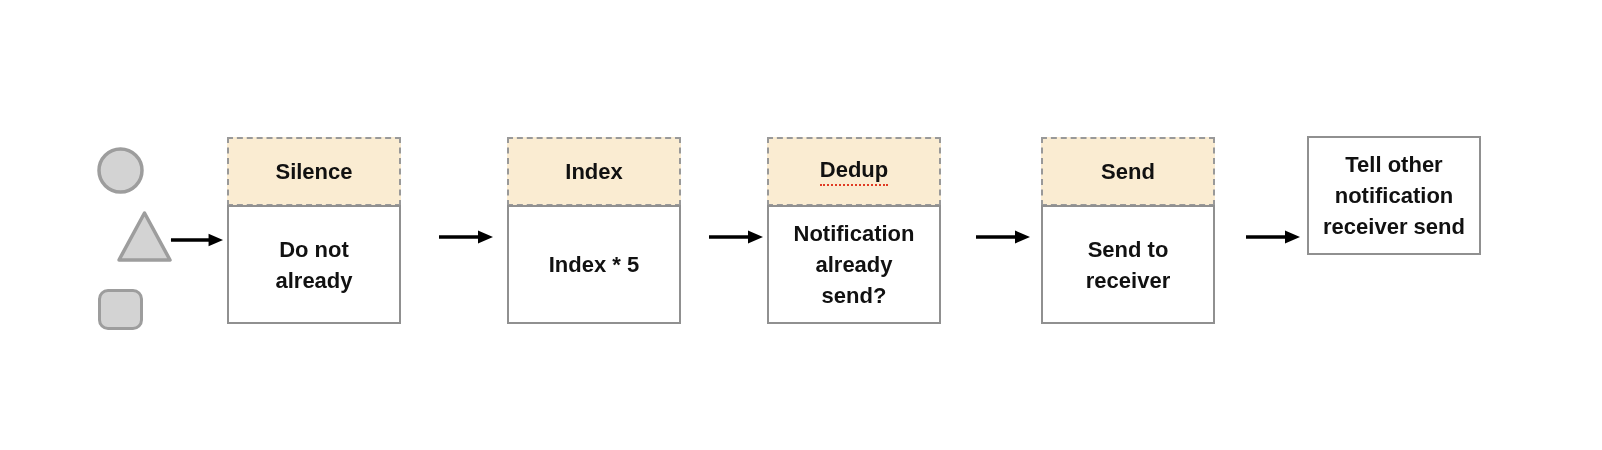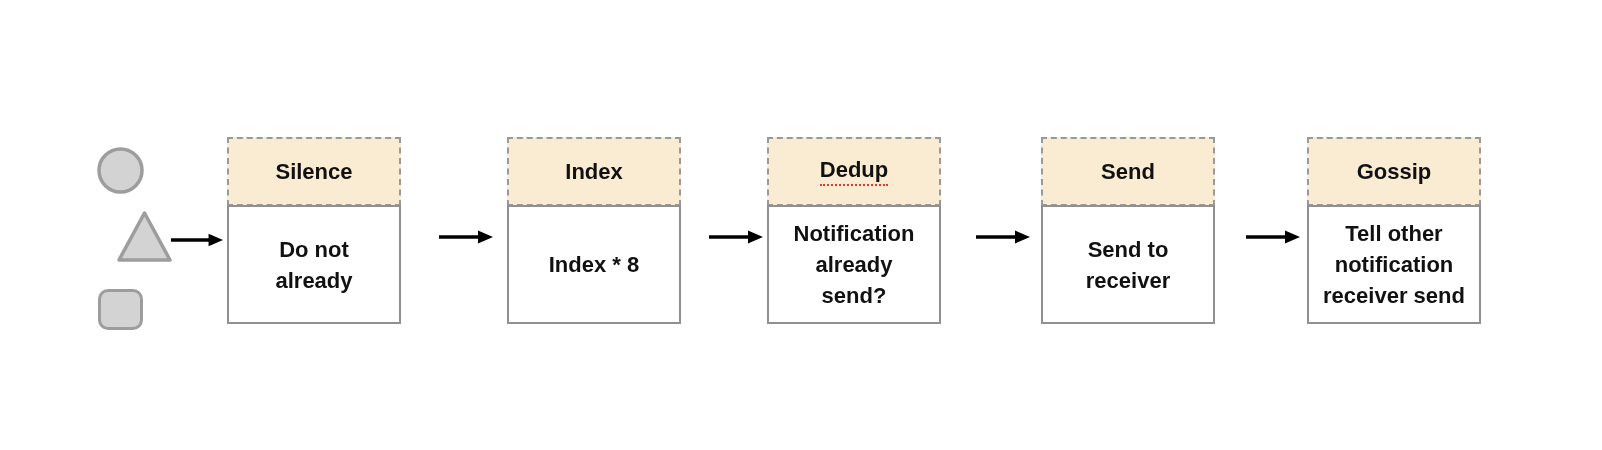--- a/index.html
+++ b/index.html
@@ -117,21 +117,21 @@
       <span class="stage-desc">Do not
 already</span>
     </div>
   </div>
 
   <div class="stage s1">
     <div class="stage-header">
       <span class="stage-title">Index</span>
     </div>
     <div class="stage-body">
-      <span class="stage-desc">Index * 8</span>
+      <span class="stage-desc">Index * 5</span>
     </div>
   </div>
 
   <div class="stage s3">
     <div class="stage-header">
       <span class="stage-title">Send</span>
     </div>
     <div class="stage-body">
       <span class="stage-desc">Send to
 receiver</span>
@@ -143,23 +143,20 @@
       <span class="stage-title spellcheck">Dedup</span>
     </div>
     <div class="stage-body">
       <span class="stage-desc">Notification
 already
 send?</span>
     </div>
   </div>
 
   <div class="stage s4">
-    <div class="stage-header">
-      <span class="stage-title">Gossip</span>
-    </div>
     <div class="stage-body">
       <span class="stage-desc">Tell other
 notification
 receiver send</span>
     </div>
   </div>
 
 </div>
 
 </body></html>

